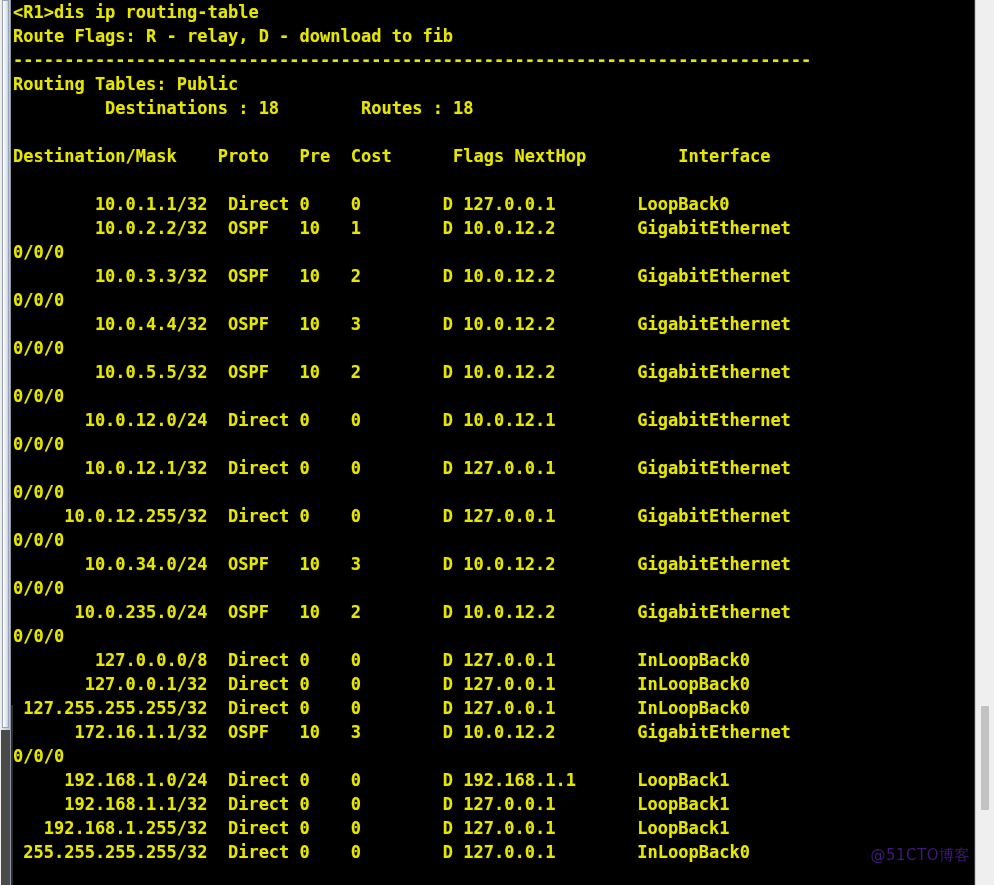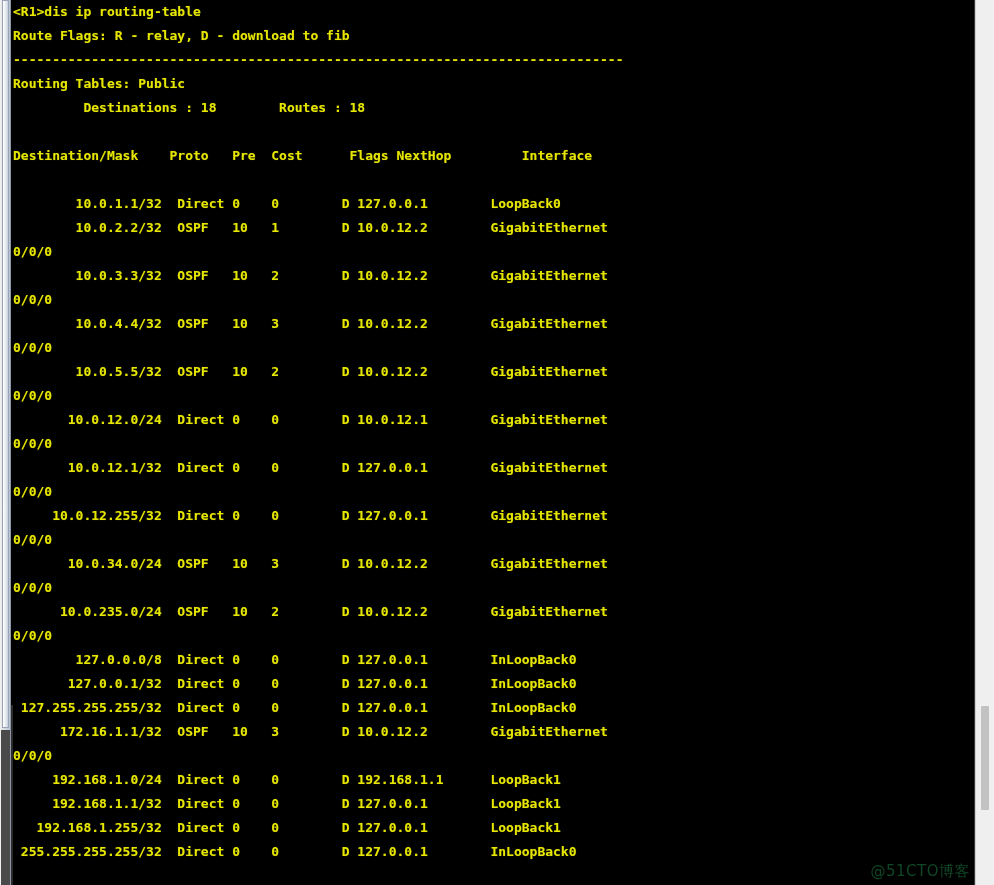--- a/index.html
+++ b/index.html
@@ -101,33 +101,33 @@
 
   
   #console-text {
     position: absolute;
     left: 2px;
     top: 0px;
     margin: 0;
     padding: 0;
     color: #e6e600;
     font-family: "DejaVu Sans Mono", "Liberation Mono", monospace;
-    font-size: 13px;
+    font-size: 17px;
     line-height: 24px;
     letter-spacing: 0px;
     white-space: pre;
     font-weight: bold;
     text-shadow: 0 0 1px rgba(230,230,0,0.35);
   }
 
   #watermark {
     position: absolute;
     right: 24px;
-    bottom: 4px;
-    color: #14532d;
+    bottom: 20px;
+    color: #4c1d95;
     font-family: "DejaVu Sans", "Liberation Sans", sans-serif;
     font-size: 15px;
     opacity: 0.85;
     letter-spacing: 0.5px;
     pointer-events: none;
   }
 </style>
 </head>
 <body>
 

